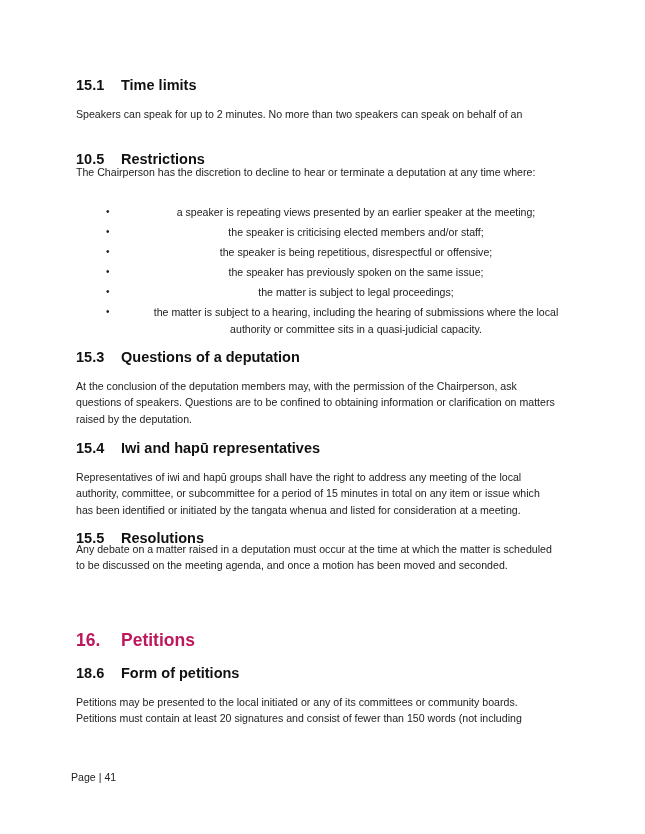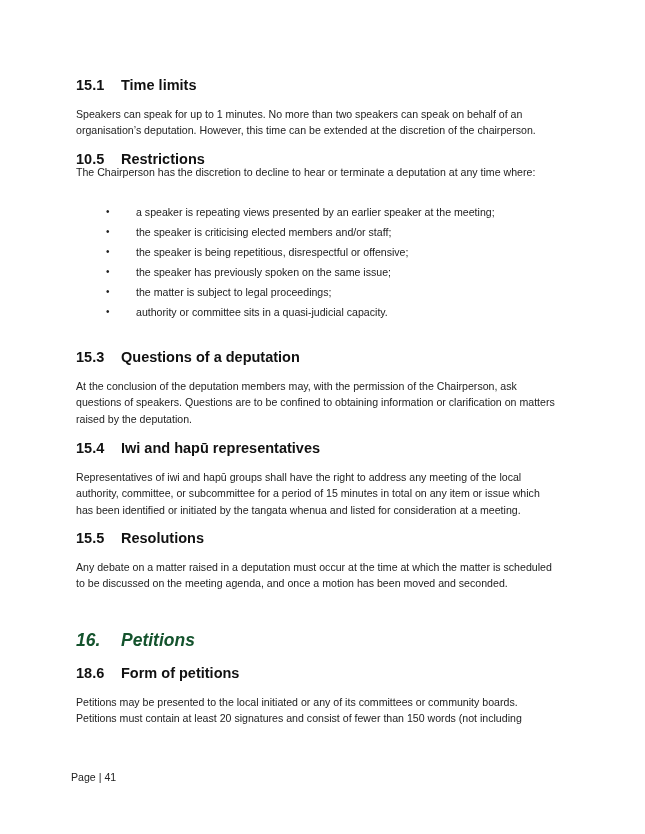--- a/index.html
+++ b/index.html
@@ -27,23 +27,22 @@
       font-weight: bold;
       color: #111;
       white-space: nowrap;
     }
     .h2 .num { display: inline-block; width: 45px; }
     .h1 {
       position: absolute;
       left: 76px;
       font-size: 17.5px;
       font-weight: bold;
-      color: #14532d;
+      color: #be185d;
       white-space: nowrap;
-      font-style: italic;
     }
     .h1 .num { display: inline-block; width: 45px; }
     .para {
       position: absolute;
       left: 76px;
       width: 500px;
       font-size: 10.6px;
       line-height: 16.4px;
       color: #222;
     }
@@ -62,41 +61,40 @@
       position: relative;
       padding-left: 60px;
       margin-bottom: 3.7px;
     }
     .bullets li .dot {
       position: absolute;
       left: 30px;
       top: 0;
       font-size: 10px;
     }
-    .bullets li .line { display: block; white-space: nowrap; }
+    .bullets li .line { display: block; white-space: nowrap; text-align: center; }
     .footer {
       position: absolute;
       left: 71px;
       top: 771px;
       font-size: 10.6px;
       color: #222;
       white-space: nowrap;
     }
   </style>
 </head>
 <body>
 
 <div class="page">
 
   <div class="h2" style="top:77px;">
     <span class="num">15.1</span><span>Time limits</span>
   </div>
   <div class="para" style="top:106px;">
-    <span class="line">Speakers can speak for up to 1 minutes.  No more than two speakers can speak on behalf of an</span>
-    <span class="line">organisation’s deputation. However, this time can be extended at the discretion of the chairperson.</span>
+    <span class="line">Speakers can speak for up to 2 minutes.  No more than two speakers can speak on behalf of an</span>
   </div>
 
   <div class="h2" style="top:151px;">
     <span class="num">10.5</span><span>Restrictions</span>
   </div>
   <div class="para" style="top:164px;">
     <span class="line">The Chairperson has the discretion to decline to hear or terminate a deputation at any time where:</span>
   </div>
   <ul class="bullets" style="top:204px;">
     <li>
@@ -114,20 +112,21 @@
     <li>
       <span class="dot">•</span>
       <span class="line">the speaker has previously spoken on the same issue;</span>
     </li>
     <li>
       <span class="dot">•</span>
       <span class="line">the matter is subject to legal proceedings;</span>
     </li>
     <li>
       <span class="dot">•</span>
+      <span class="line">the matter is subject to a hearing, including the hearing of submissions where the local</span>
       <span class="line">authority or committee sits in a quasi-judicial capacity.</span>
     </li>
   </ul>
 
   <div class="h2" style="top:349px;">
     <span class="num">15.3</span><span>Questions of a deputation</span>
   </div>
   <div class="para" style="top:378px;">
     <span class="line">At the conclusion of the deputation members may, with the permission of the Chairperson, ask</span>
     <span class="line">questions of speakers. Questions are to be confined to obtaining information or clarification on matters</span>
@@ -139,21 +138,21 @@
   </div>
   <div class="para" style="top:469px;">
     <span class="line">Representatives of iwi and hapū groups shall have the right to address any meeting of the local</span>
     <span class="line">authority, committee, or subcommittee for a period of 15 minutes in total on any item or issue which</span>
     <span class="line">has been identified or initiated by the tangata whenua and listed for consideration at a meeting.</span>
   </div>
 
   <div class="h2" style="top:530px;">
     <span class="num">15.5</span><span>Resolutions</span>
   </div>
-  <div class="para" style="top:559px;">
+  <div class="para" style="top:541px;">
     <span class="line">Any debate on a matter raised in a deputation must occur at the time at which the matter is scheduled</span>
     <span class="line">to be discussed on the meeting agenda, and once a motion has been moved and seconded.</span>
   </div>
 
   <div class="h1" style="top:630px;">
     <span class="num">16.</span><span>Petitions</span>
   </div>
 
   <div class="h2" style="top:665px;">
     <span class="num">18.6</span><span>Form of petitions</span>

